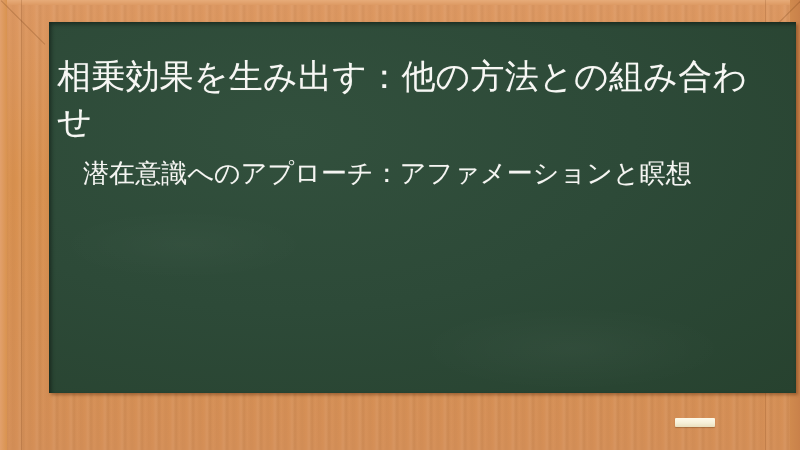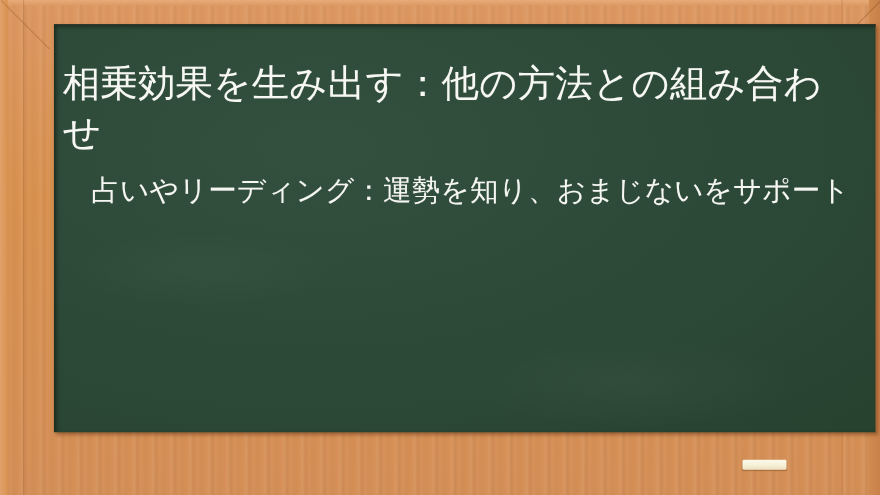--- a/index.html
+++ b/index.html
@@ -182,21 +182,21 @@
   <div class="miter tr">
       <div class="seam"></div>
     </div>
 
   <div id="chalkboard">
     <div class="board-inner">
 
       <h1 id="title">相乗効果を生み出す：他の方法との組み合わせ</h1>
 
       <div id="bullets">
-        <p class="bullet">占いやリーディング：運勢を知り、おまじないをサポート</p>
+        <p class="bullet">潜在意識へのアプローチ：アファメーションと瞑想</p>
       </div>
 
     </div>
   </div>
 
   <div id="chalk-stick"></div>
 
 </div>
 
 </body></html>

